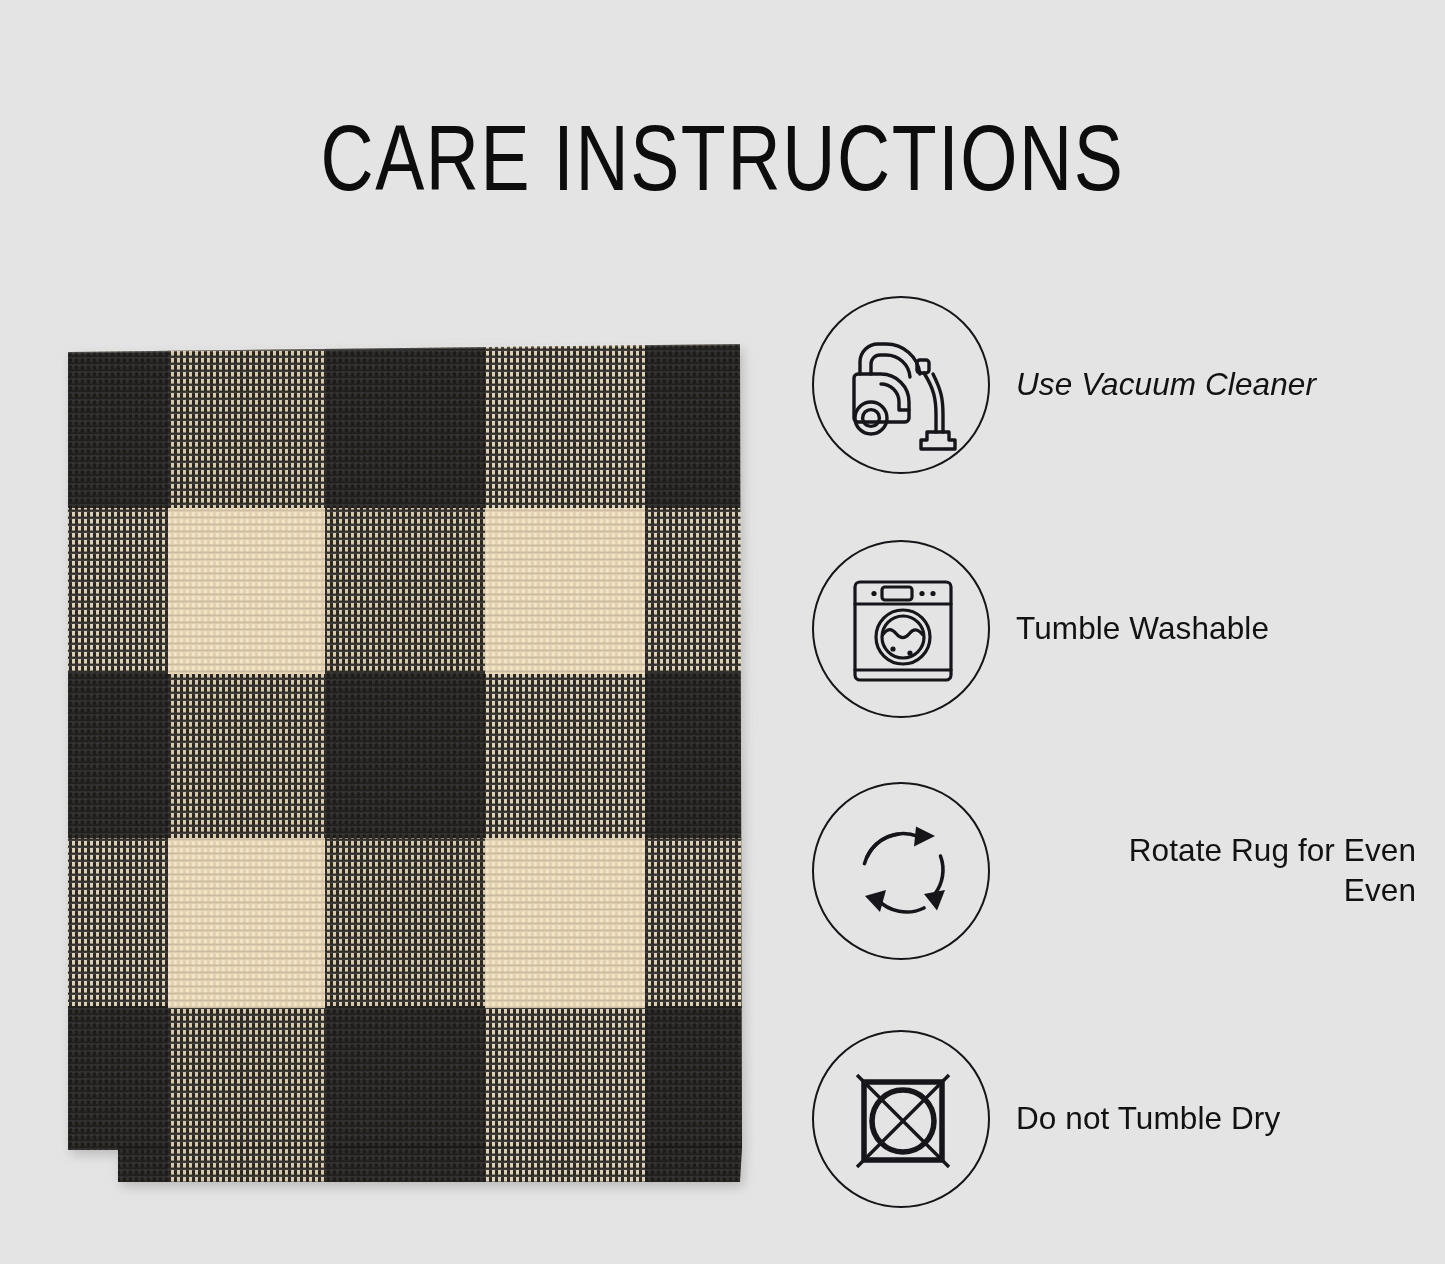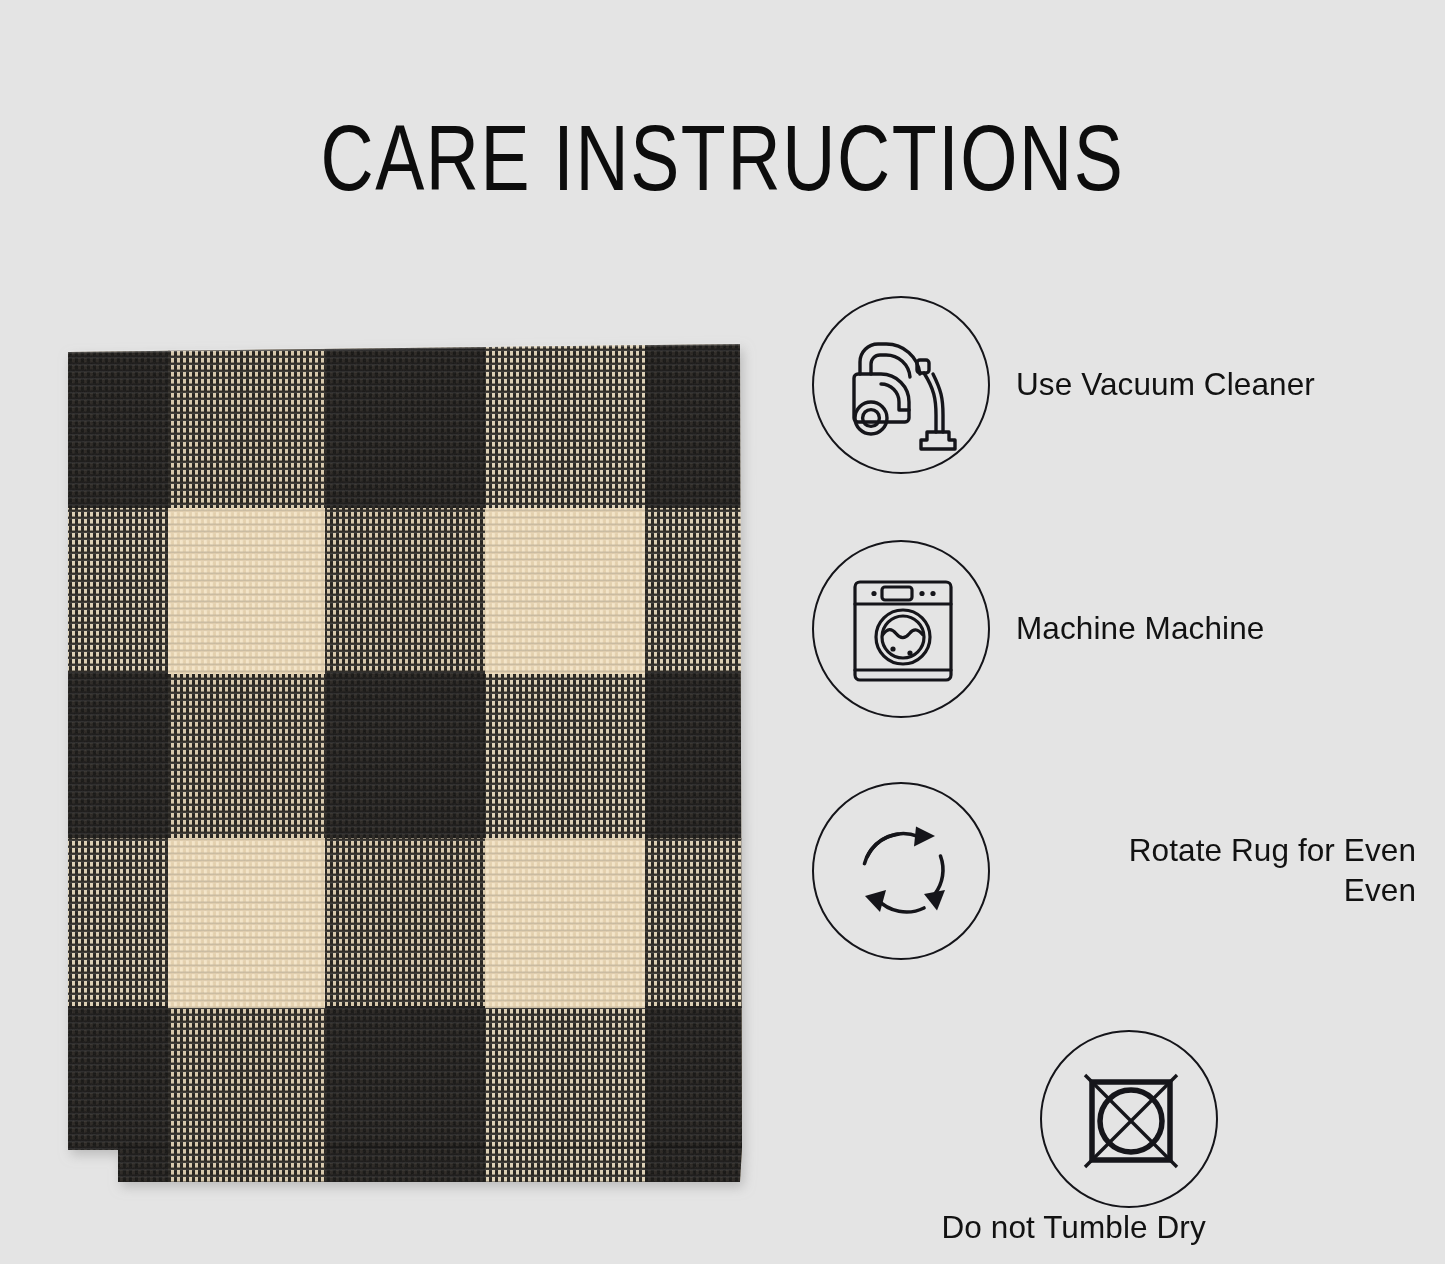--- a/index.html
+++ b/index.html
@@ -46,24 +46,24 @@
   .care-label{
     margin-left:26px;
     font-size:31.5px;
     line-height:1.26;
     color:#121212;
     font-weight:400;
     letter-spacing:.1px;
     width:400px;
   }
   .care-label.two-line{text-align:right;}
-  .r1{top:14px;}
+  .r1{top:14px;font-style:italic;}
   .r2{top:258px;}
   .r3{top:500px;}
-  .r4{top:748px;flex-direction:column;}
+  .r4{top:748px;}
 </style>
 </head>
 <body>
 
 <div id="page">
 
   <div id="title">CARE INSTRUCTIONS</div>
 
   <div id="rug-wrap">
     <svg id="rug-svg" width="790" height="1264" viewBox="0 0 790 1264">
@@ -225,21 +225,21 @@
 
           <circle cx="89" cy="95" r="21"></circle>
 
           <path d="M68.5 93 c 5 -7 9 -7 13.5 -1.5 c 4.5 5.5 9 5.5 13.5 0 c 4 -5 8 -5 13 1"></path>
 
           <circle cx="79" cy="107" r="2.6" fill="#15151a" stroke="none"></circle>
           <circle cx="96" cy="111" r="2.6" fill="#15151a" stroke="none"></circle>
         </svg>
       </div>
       <div class="care-label">
-        <span>Machine Machine</span>
+        <span>Tumble Washable</span>
       </div>
     </div>
 
     <div class="care-row r3">
       <div class="icon-badge">
         <svg viewBox="0 0 178 178" fill="none" stroke="#15151a" stroke-width="3.6" stroke-linecap="round" stroke-linejoin="round">
 
           <path d="M50.5 79.6 A40 40 0 0 1 84 50.2"></path>
           <path d="M84 50.2 A40 40 0 0 1 117 66.6" stroke="none"></path>
 

